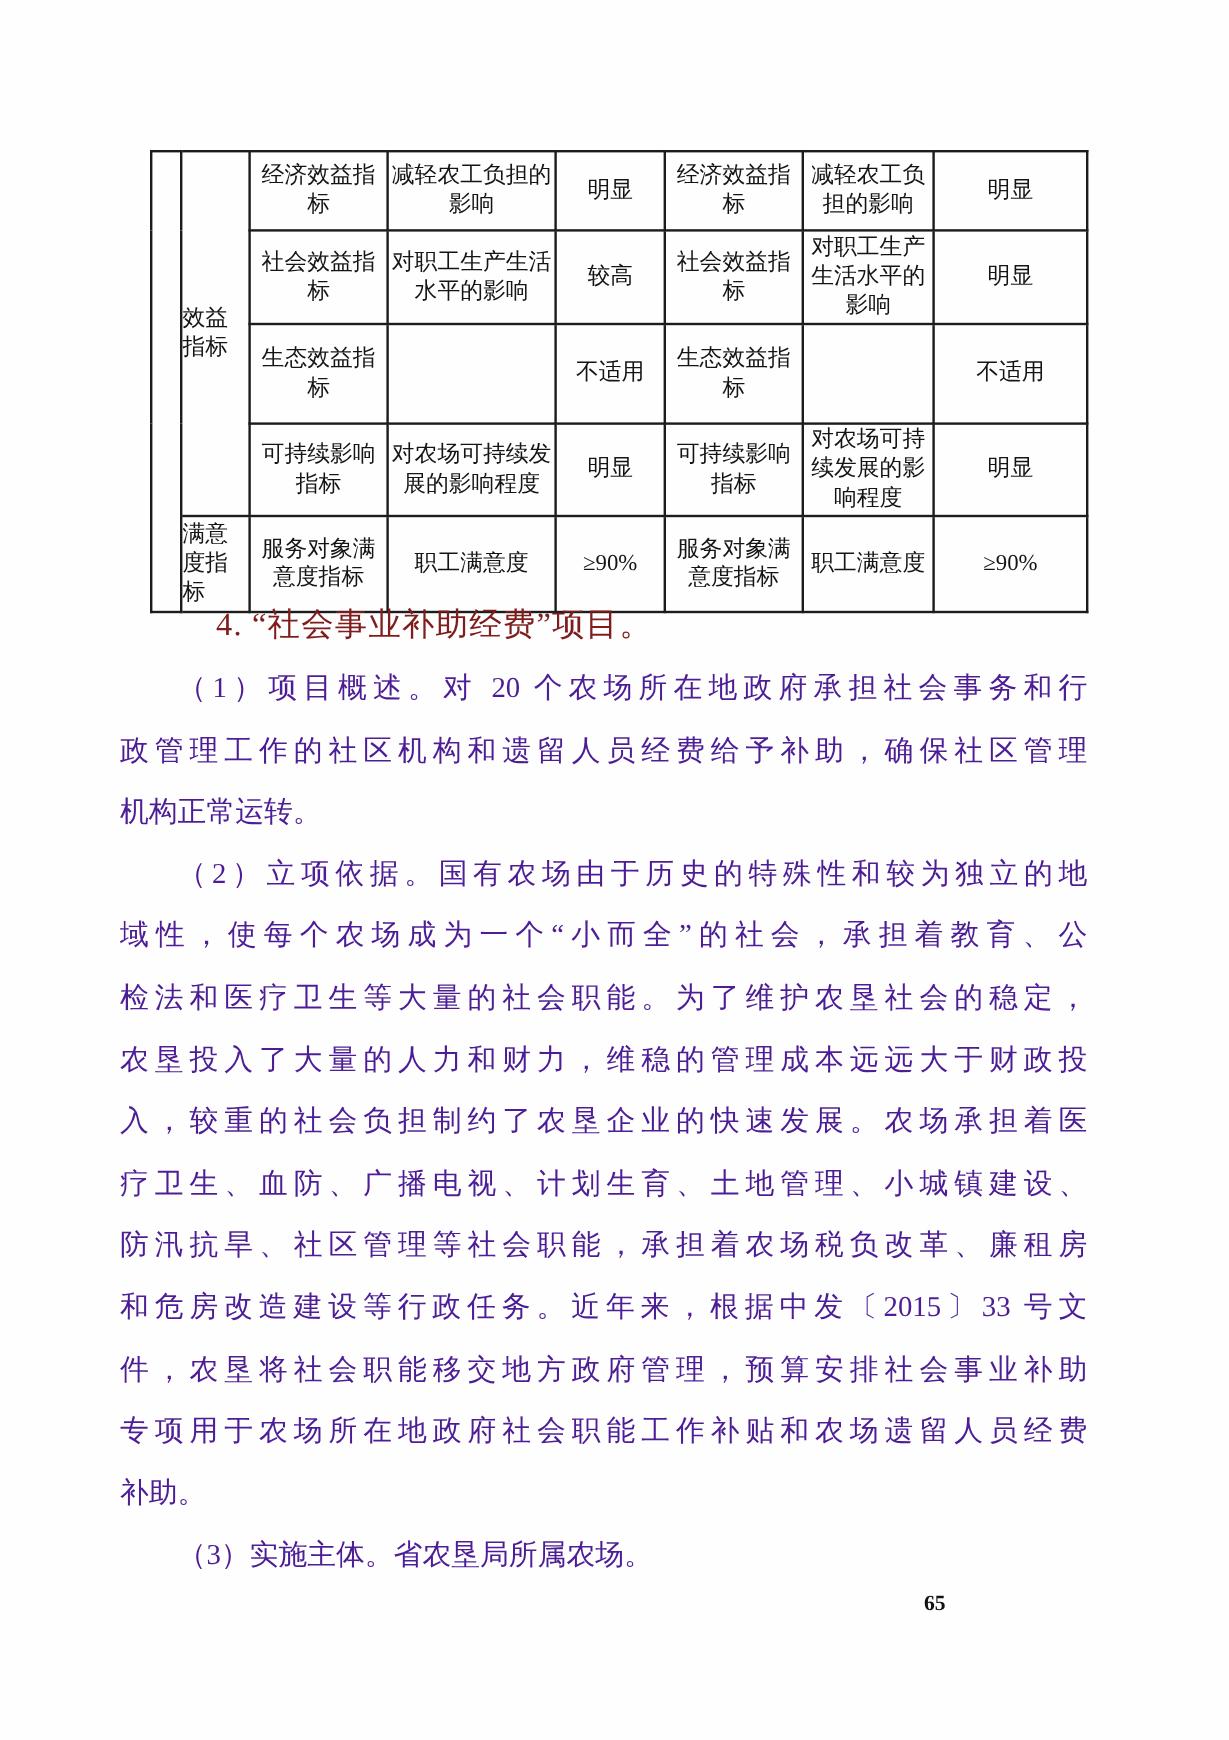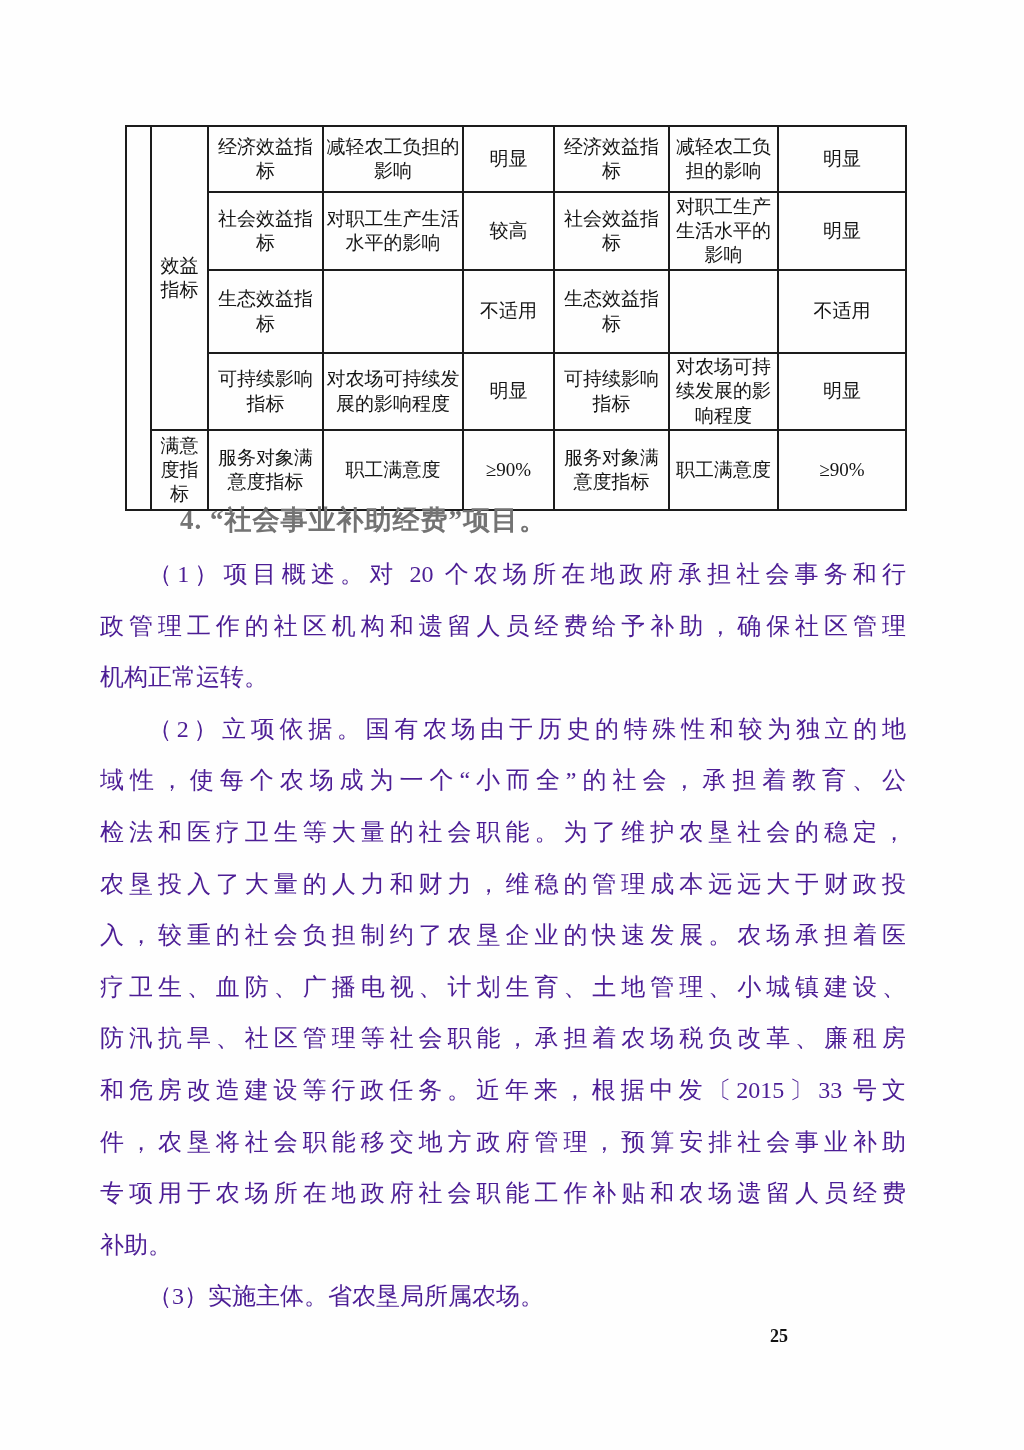--- a/index.html
+++ b/index.html
@@ -27,40 +27,40 @@
   table.eval td {
     border: 2px solid #1c1c1c;
     font-size: 19px;
     line-height: 1.28;
     padding: 1px 0;
     vertical-align: middle;
     color: #141414;
     word-break: break-all;
   }
   td.spacer { padding: 0; }
-  td.group  { text-align: center; padding: 1px 2px; }
+  td.group  { padding: 1px 2px; }
   td.ind    { text-align: center; padding: 1px 0; }
   td.desc   { text-align: center; padding: 1px 4px; }
   td.val    { text-align: center; }
   tr.r1 { height: 66px; }
   tr.r2 { height: 78px; }
   tr.r3 { height: 83px; }
   tr.r4 { height: 77px; }
   tr.r5 { height: 80px; margin-top: 29px; }
 
   
   .heading {
     position: absolute;
     left: 100px; top: 502px;
     width: 820px;
     padding-left: 80px;
     font-size: 27px;
-    font-weight: bold;
+    font-weight: normal;
     letter-spacing: 1px;
-    color: #737373;
+    color: #7f1d1d;
   }
 
   
   .body-text {
     position: absolute;
     left: 100px; top: 549px;
     width: 806px;
   }
   .line {
     height: 51.6px;
@@ -160,15 +160,15 @@
     <div class="line">入，较重的社会负担制约了农垦企业的快速发展。农场承担着医</div>
     <div class="line">疗卫生、血防、广播电视、计划生育、土地管理、小城镇建设、</div>
     <div class="line">防汛抗旱、社区管理等社会职能，承担着农场税负改革、廉租房</div>
     <div class="line">和危房改造建设等行政任务。近年来，根据中发〔2015〕33 号文</div>
     <div class="line">件，农垦将社会职能移交地方政府管理，预算安排社会事业补助</div>
     <div class="line">专项用于农场所在地政府社会职能工作补贴和农场遗留人员经费</div>
     <div class="line end">补助。</div>
     <div class="line indent end">（3）实施主体。省农垦局所属农场。</div>
   </div>
 
-  <div class="page-num">25</div>
+  <div class="page-num">65</div>
 
 </div>
 
 </body></html>

